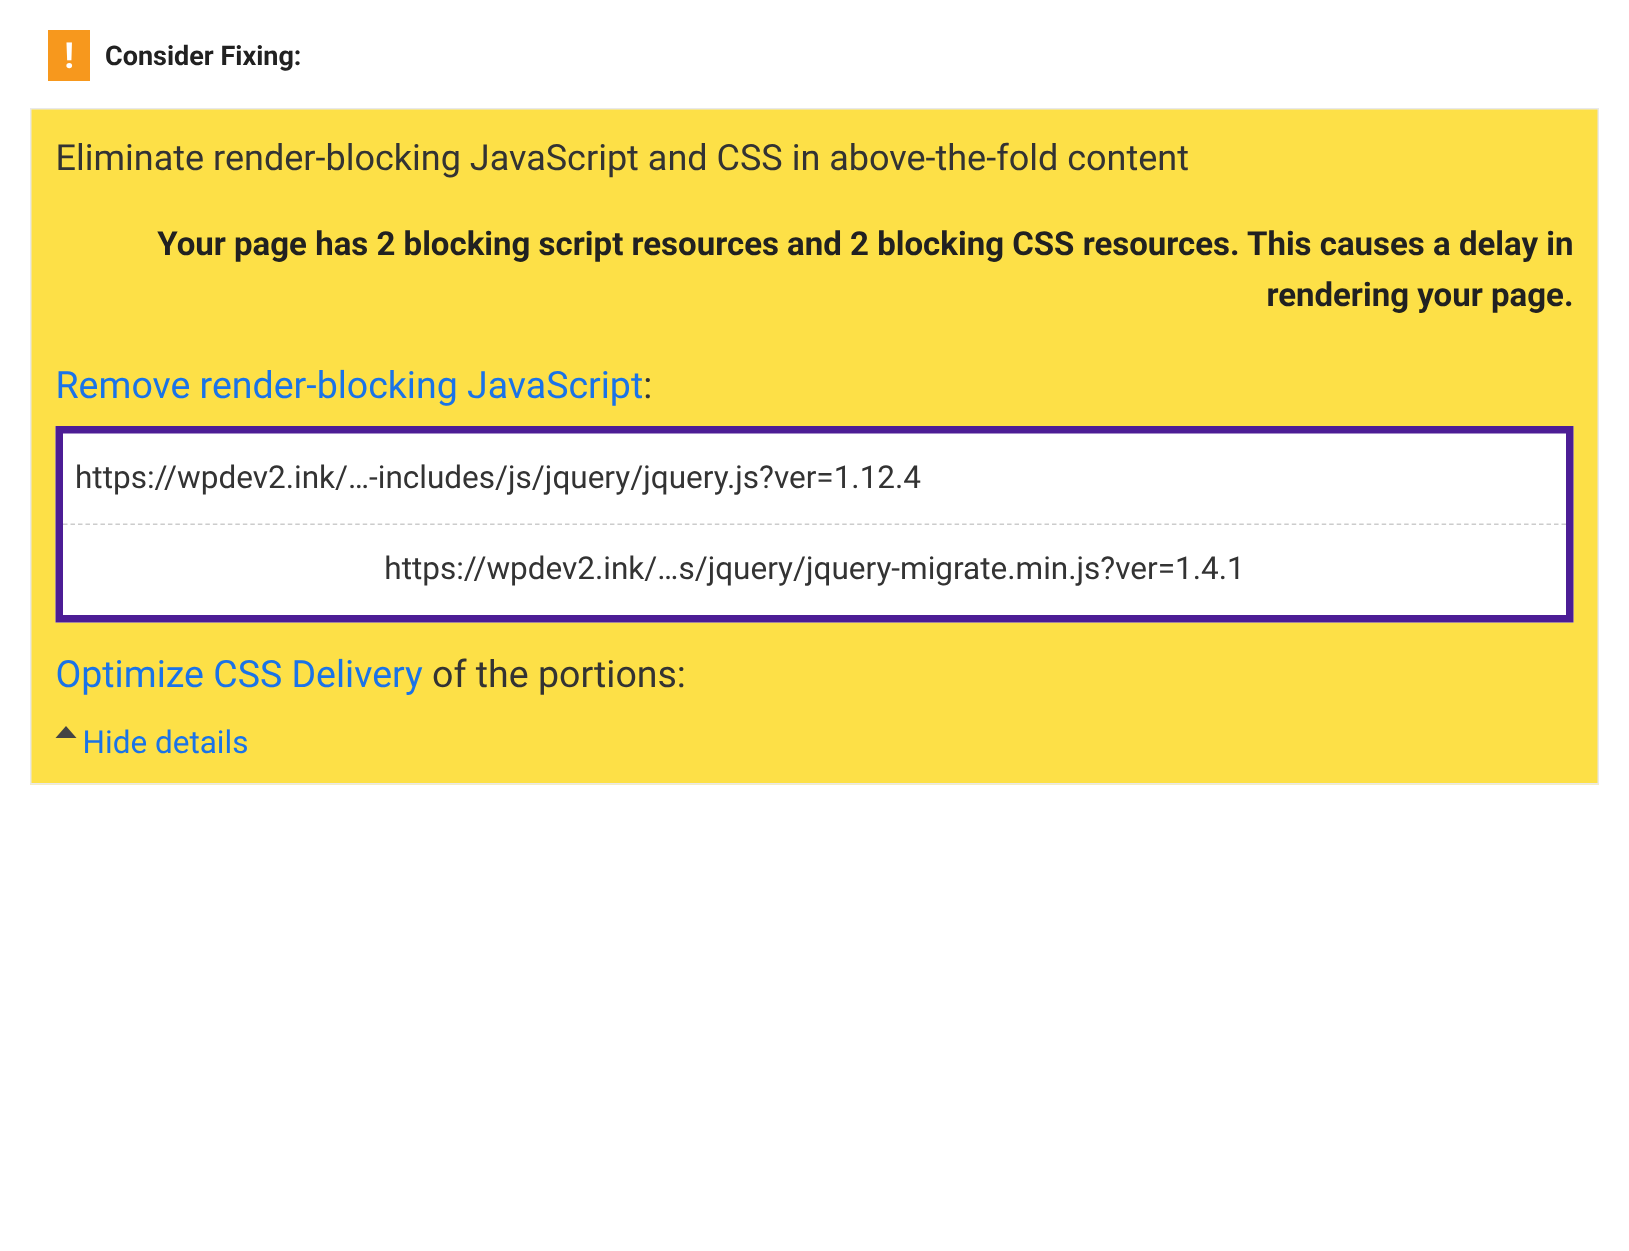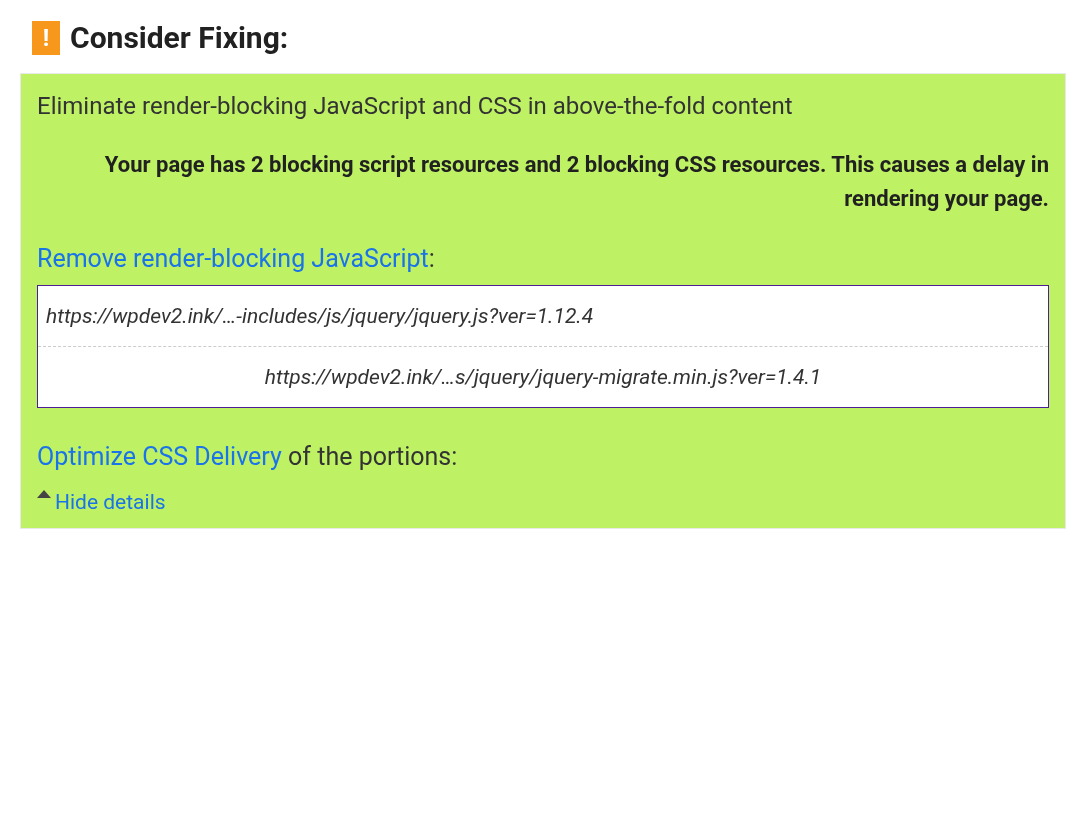--- a/index.html
+++ b/index.html
@@ -26,26 +26,26 @@
       height: 34px;
       background: #f7981d;
       color: #ffffff;
       display: flex;
       align-items: center;
       justify-content: center;
       font-size: 24px;
       font-weight: bold;
     }
     .header-title {
-      font-size: 30px;
+      font-size: 18px;
       font-weight: 700;
       color: #212121;
     }
     .panel {
-      background: #bef264;
+      background: #fde047;
       border: 1px solid #e9e9e9;
       padding: 18px 16px 14px 16px;
     }
     .rule-title {
       font-size: 24px;
       font-weight: 400;
       color: #333333;
       margin-bottom: 28px;
     }
     .rule-summary {
@@ -67,23 +67,22 @@
       font-size: 25px;
       color: #333333;
       margin-bottom: 12px;
     }
     .subhead a.link {
       color: #1a73e8;
       text-decoration: none;
     }
     .url-box {
       background: #ffffff;
-      border: 1px solid #4c1d95;
-      margin-bottom: 34px;
-      font-style: italic;
+      border: 5px solid #4c1d95;
+      margin-bottom: 21px;
     }
     .url-item {
       padding: 18px 8px;
       font-size: 21px;
       color: #333333;
       word-break: break-all;
     }
     .url-item + .url-item {
       border-top: 1px dashed #cccccc;
       text-align: center;

